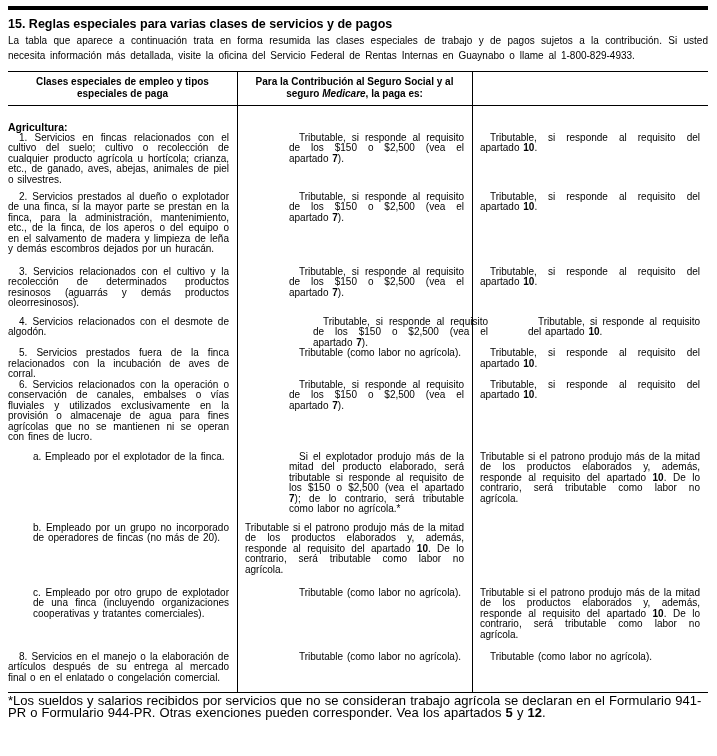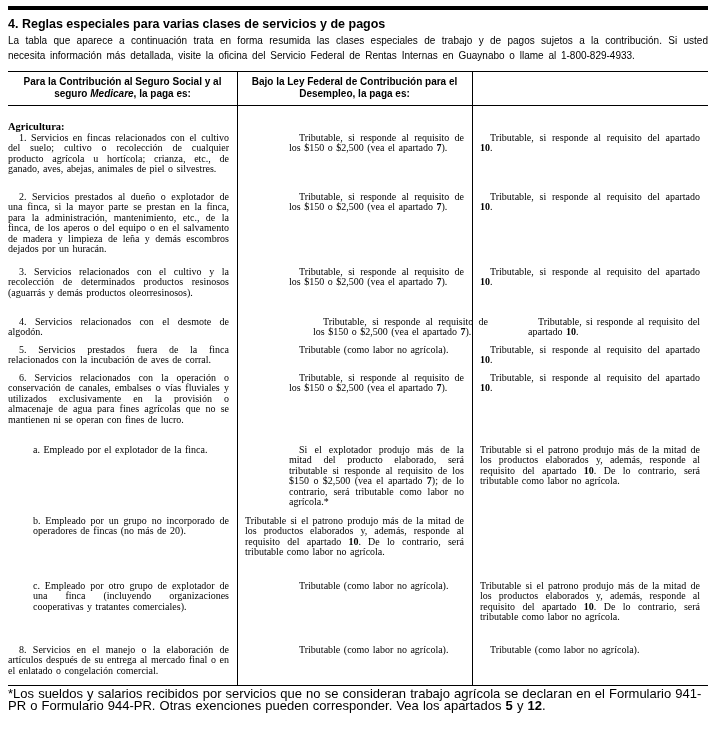--- a/index.html
+++ b/index.html
@@ -44,21 +44,21 @@
     border-bottom: 1px solid #000;
   }
   .hc {
     font-size: 10px;
     font-weight: bold;
     line-height: 12px;
     text-align: center;
     padding: 4px 8px 5px;
   }
 
-  .tbody { padding: 16px 0 2px; font-size: 10px; line-height: 10.5px; font-family: Liberation Serif, serif; }
+  .tbody { padding: 16px 0 2px; font-size: 10px; line-height: 10.5px; }
 
   .group-label {
     font-weight: bold;
     font-size: 10.5px;
     min-height: 10px;
     padding-right: 8px;
   }
 
   .trow {
     display: grid;
@@ -98,31 +98,31 @@
     word-spacing: 0.5px;
   }
 </style>
 </head>
 <body>
 
 <div class="page">
 
   <div class="top-rule"></div>
 
-  <div class="section-title">4. Reglas especiales para varias clases de servicios y de pagos</div>
+  <div class="section-title">15. Reglas especiales para varias clases de servicios y de pagos</div>
 
   <div class="intro">La tabla que aparece a continuación trata en forma resumida las clases especiales de trabajo y de pagos sujetos a la contribución. Si usted necesita información más detallada, visite la oficina del Servicio Federal de Rentas Internas en Guaynabo o llame al 1-800-829-4933.</div>
 
   <div class="table-wrap">
     <div class="vline vline1"></div>
     <div class="vline vline2"></div>
 
     <div class="thead">
+      <div class="hc">Clases especiales de empleo y tipos especiales de paga</div>
       <div class="hc">Para la Contribución al Seguro Social y al seguro <i>Medicare</i>, la paga es:</div>
-      <div class="hc">Bajo la Ley Federal de Contribución para el Desempleo, la paga es:</div>
     </div>
 
     <div class="tbody">
 
       <div class="group-label">Agricultura:</div>
 
       <div class="trow r1">
         <div class="c1 item">1. Servicios en fincas relacionados con el cultivo del suelo; cultivo o recolección de cualquier producto agrícola u hortícola; crianza, etc., de ganado, aves, abejas, animales de piel o silvestres.</div>
         <div class="c2 ind">Tributable, si responde al requisito de los $150 o $2,500 (vea el apartado <b>7</b>).</div>
         <div class="c3 ind">Tributable, si responde al requisito del apartado <b>10</b>.</div>

